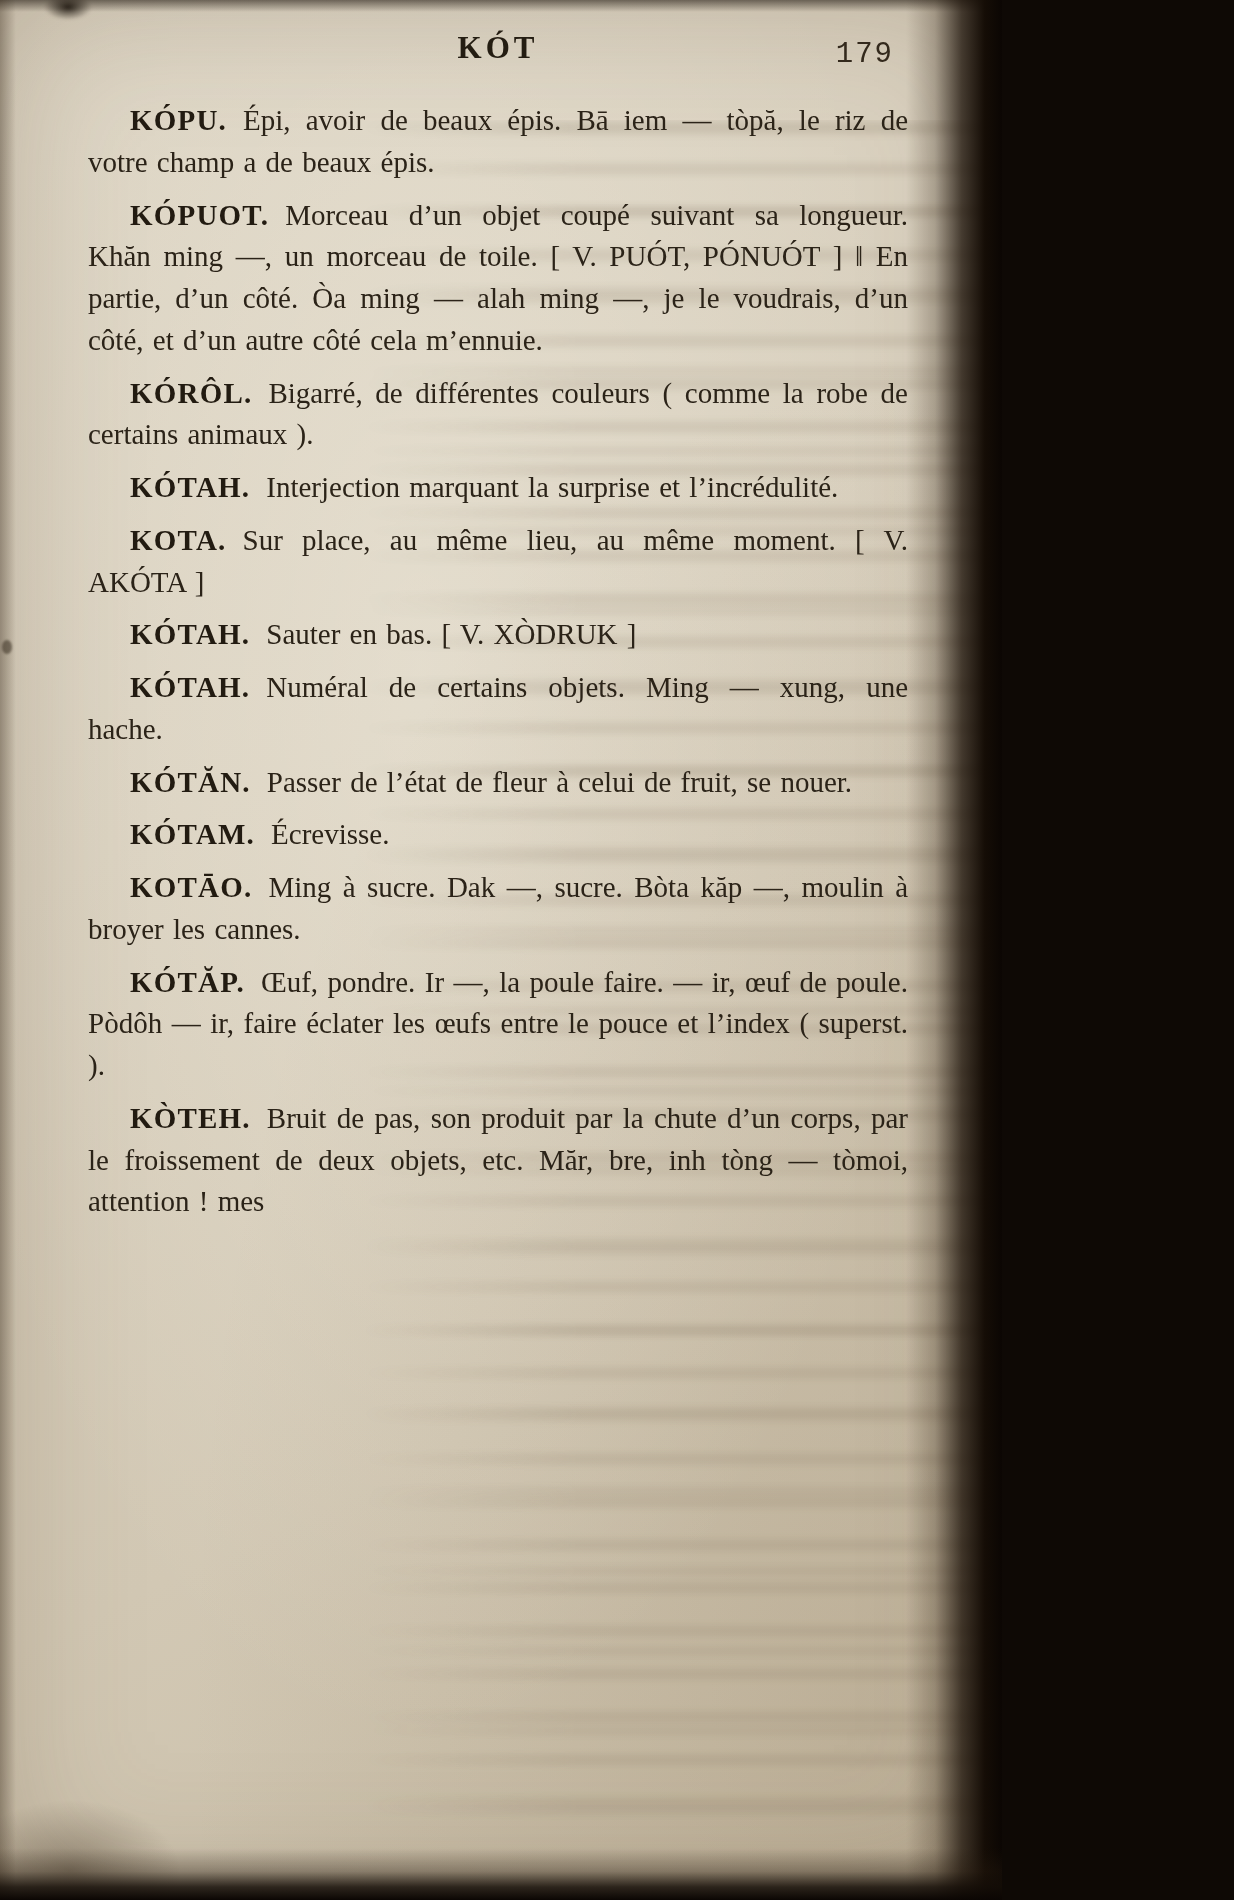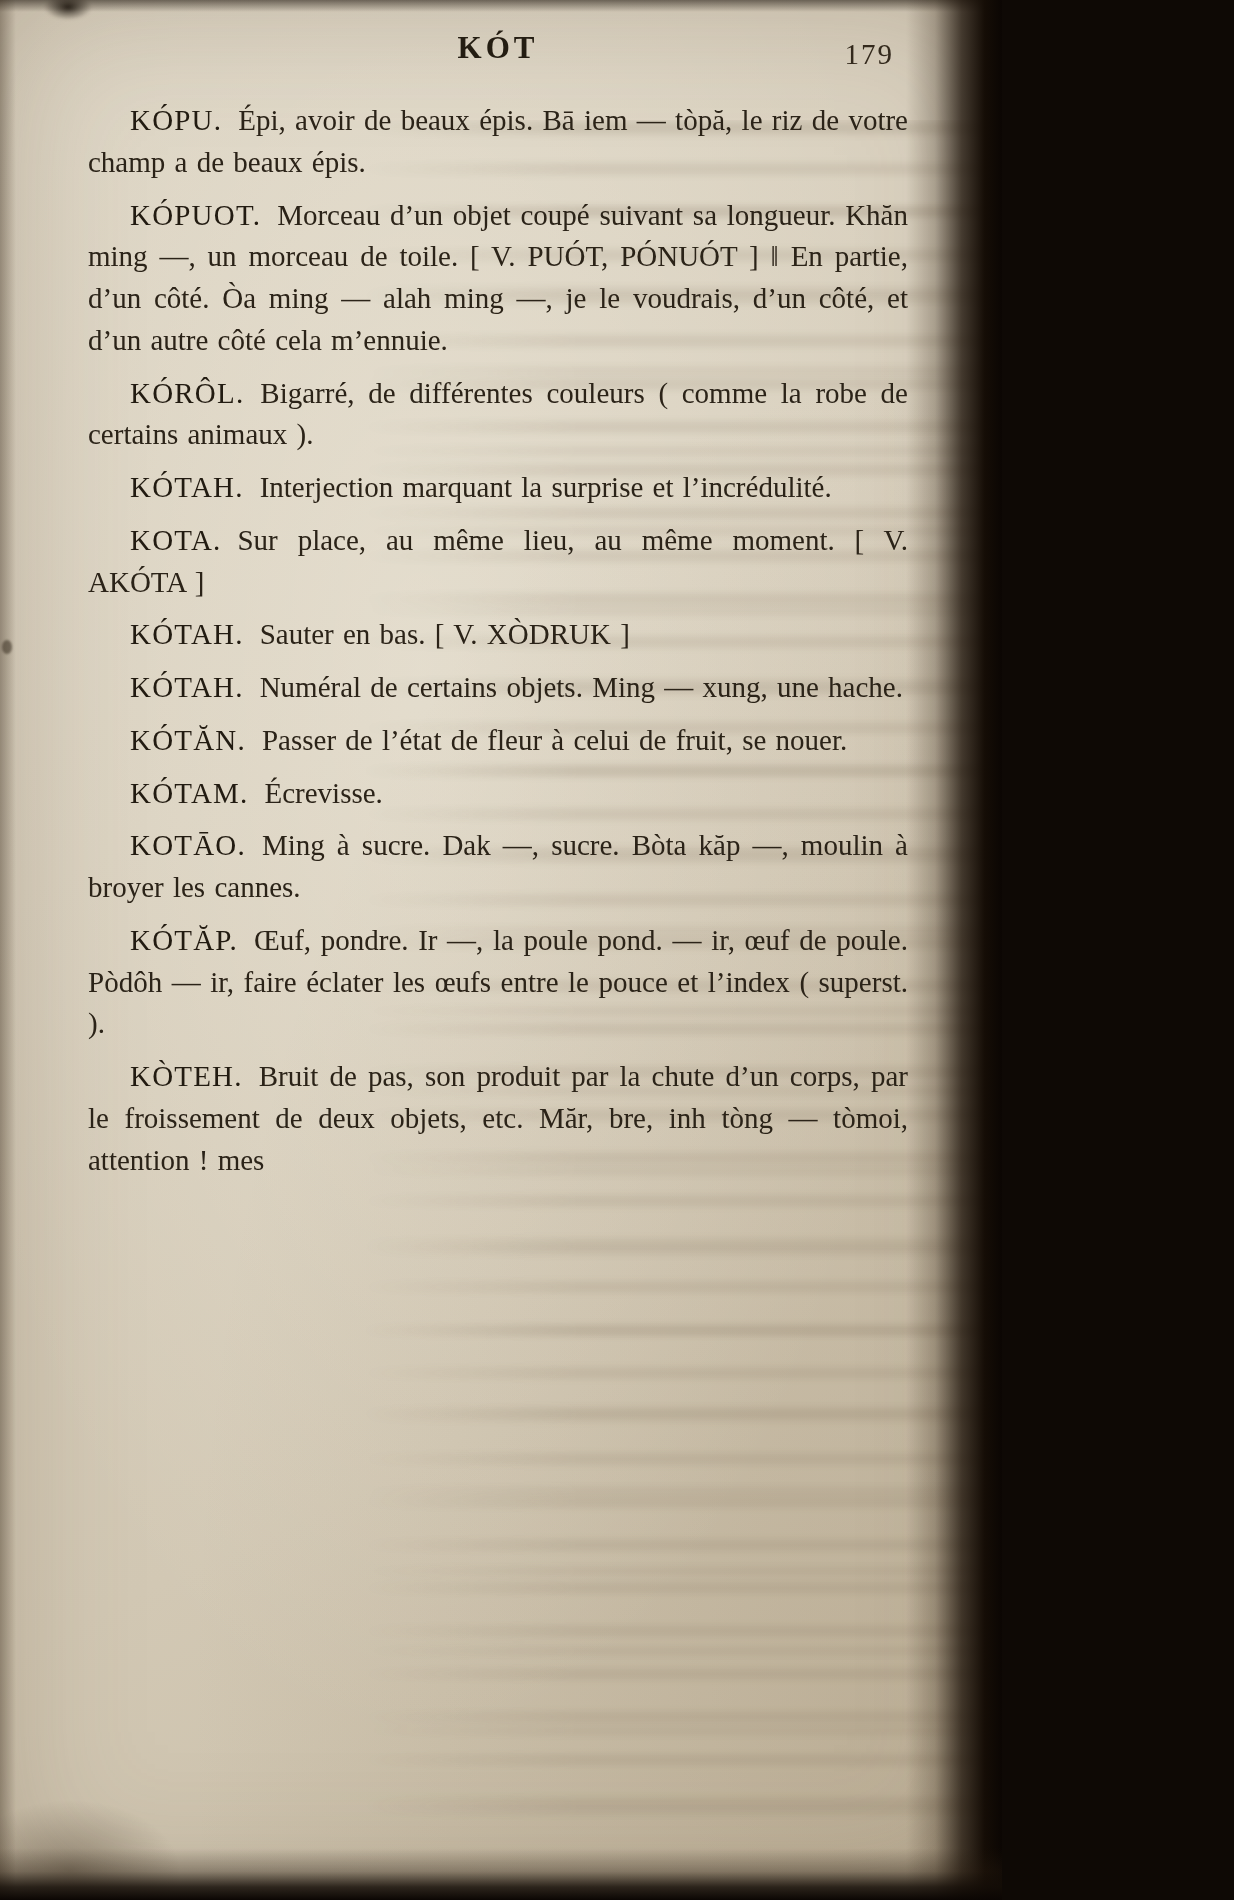--- a/index.html
+++ b/index.html
@@ -29,31 +29,31 @@
     mask-image:linear-gradient(to right, transparent 0%, #000 28%, #000 88%, transparent 100%);
     opacity:.75;
   }
   .pagehead{position:absolute;left:88px;top:30px;width:820px;height:46px;color:#2b241a;}
   .running{
     position:absolute;left:50%;transform:translateX(-50%);
     font-size:31px;letter-spacing:4px;font-weight:bold;color:#241d12;
   }
   .pageno{
     position:absolute;right:14px;top:8px;
-    font-size:29px;letter-spacing:2px;color:#33291c;
+    font-size:29px;letter-spacing:2px;color:#33291c;font-family:Liberation Mono, monospace;
   }
   .textblock{
     position:absolute;left:88px;top:100px;width:820px;
     font-size:29px;line-height:1.44;
     color:#2b2318;
     text-align:justify;
     word-spacing:2px;
   }
   .entry{margin:0 0 11px;text-indent:42px;}
-  .hw{letter-spacing:1.2px;margin-right:16px;color:#221b11;font-weight:normal;}
+  .hw{letter-spacing:1.2px;margin-right:16px;color:#221b11;font-weight:bold;}
   .it{}
   .tx{}
   
   .speck1{
     position:absolute;left:44px;top:-6px;width:48px;height:26px;border-radius:50%;
     background:radial-gradient(closest-side, rgba(22,15,8,0.9), rgba(22,15,8,0));
     filter:blur(1.5px);
   }
   .speck2{
     position:absolute;left:2px;top:640px;width:10px;height:14px;border-radius:50%;
@@ -103,21 +103,21 @@
       <p class="entry"><span class="hw">KÓPU.</span><span class="tx">Épi, avoir de beaux épis. </span><span class="it">Bā iem — tòpă,</span><span class="tx"> le riz de votre champ a de beaux épis.</span></p>
       <p class="entry"><span class="hw">KÓPUOT.</span><span class="tx">Morceau d’un objet coupé suivant sa longueur. </span><span class="it">Khăn ming</span><span class="tx"> —, un morceau de toile. [ </span><span class="it">V.</span><span class="tx"> PUÓT, PÓNUÓT ] ‖ En partie, d’un côté. </span><span class="it">Òa ming — alah ming</span><span class="tx"> —, je le voudrais, d’un côté, et d’un autre côté cela m’ennuie.</span></p>
       <p class="entry"><span class="hw">KÓRÔL.</span><span class="tx">Bigarré, de différentes couleurs ( comme la robe de certains animaux ).</span></p>
       <p class="entry"><span class="hw">KÓTAH.</span><span class="tx">Interjection marquant la surprise et l’incrédulité.</span></p>
       <p class="entry"><span class="hw">KOTA.</span><span class="tx">Sur place, au même lieu, au même moment. [ </span><span class="it">V.</span><span class="tx"> AKÓTA ]</span></p>
       <p class="entry"><span class="hw">KÓTAH.</span><span class="tx">Sauter en bas. [ </span><span class="it">V.</span><span class="tx"> XÒDRUK ]</span></p>
       <p class="entry"><span class="hw">KÓTAH.</span><span class="tx">Numéral de certains objets. </span><span class="it">Ming — xung,</span><span class="tx"> une hache.</span></p>
       <p class="entry"><span class="hw">KÓTĂN.</span><span class="tx">Passer de l’état de fleur à celui de fruit, se nouer.</span></p>
       <p class="entry"><span class="hw">KÓTAM.</span><span class="tx">Écrevisse.</span></p>
       <p class="entry"><span class="hw">KOTĀO.</span><span class="tx">Ming à sucre. </span><span class="it">Dak</span><span class="tx"> —, sucre. </span><span class="it">Bòta kăp</span><span class="tx"> —, moulin à broyer les cannes.</span></p>
-      <p class="entry"><span class="hw">KÓTĂP.</span><span class="tx">Œuf, pondre. </span><span class="it">Ir</span><span class="tx"> —, la poule pond. — </span><span class="it">ir,</span><span class="tx"> œuf de poule. </span><span class="it">Pòdôh — ir,</span><span class="tx"> faire éclater les œufs entre le pouce et l’index ( superst. ).</span></p>
+      <p class="entry"><span class="hw">KÓTĂP.</span><span class="tx">Œuf, pondre. </span><span class="it">Ir</span><span class="tx"> —, la poule faire. — </span><span class="it">ir,</span><span class="tx"> œuf de poule. </span><span class="it">Pòdôh — ir,</span><span class="tx"> faire éclater les œufs entre le pouce et l’index ( superst. ).</span></p>
       <p class="entry"><span class="hw">KÒTEH.</span><span class="tx">Bruit de pas, son produit par la chute d’un corps, par le froissement de deux objets, etc. </span><span class="it">Măr, bre, inh tòng — tòmoi,</span><span class="tx"> attention ! mes</span></p>
     </main>
 
   <div class="speck1"></div>
   <div class="speck2"></div>
   <div class="corner-bl"></div>
   <div class="edge-top"></div>
   <div class="edge-left"></div>
   <div class="edge-right"></div>
   <div class="edge-bottom"></div>

